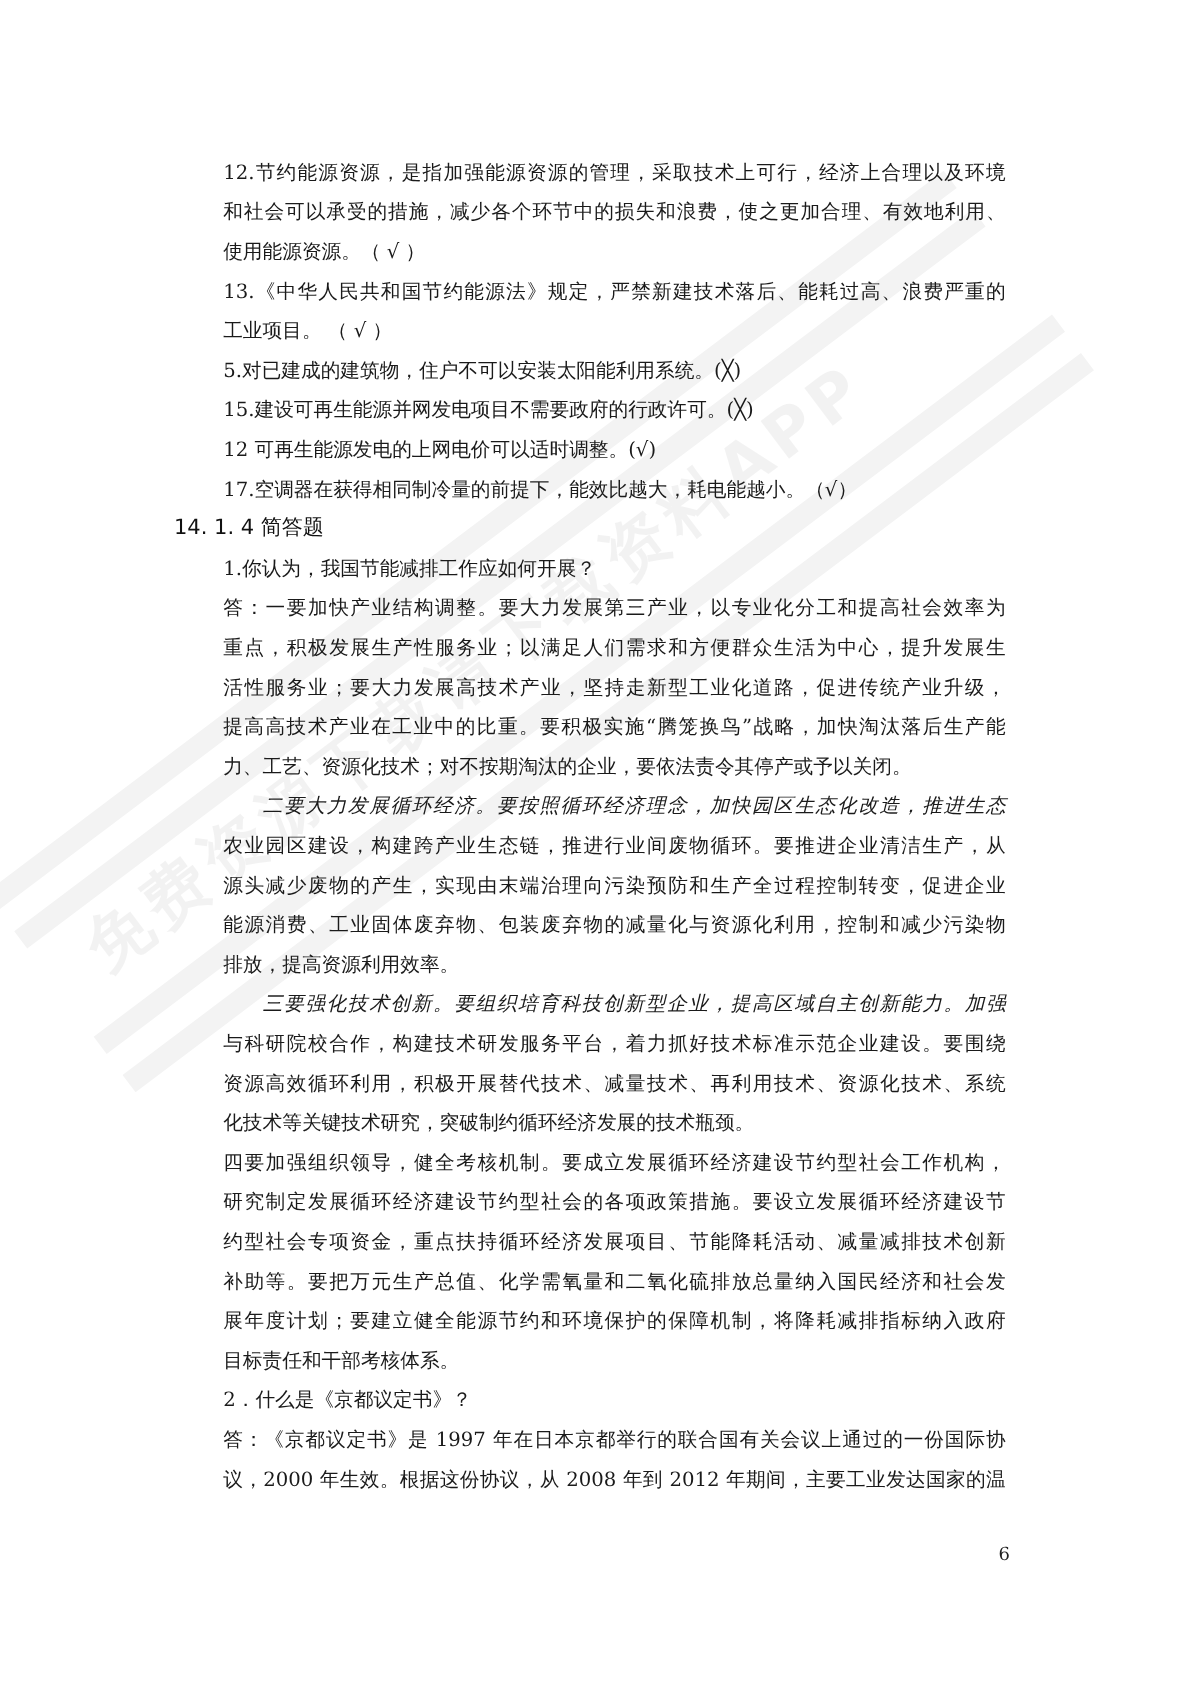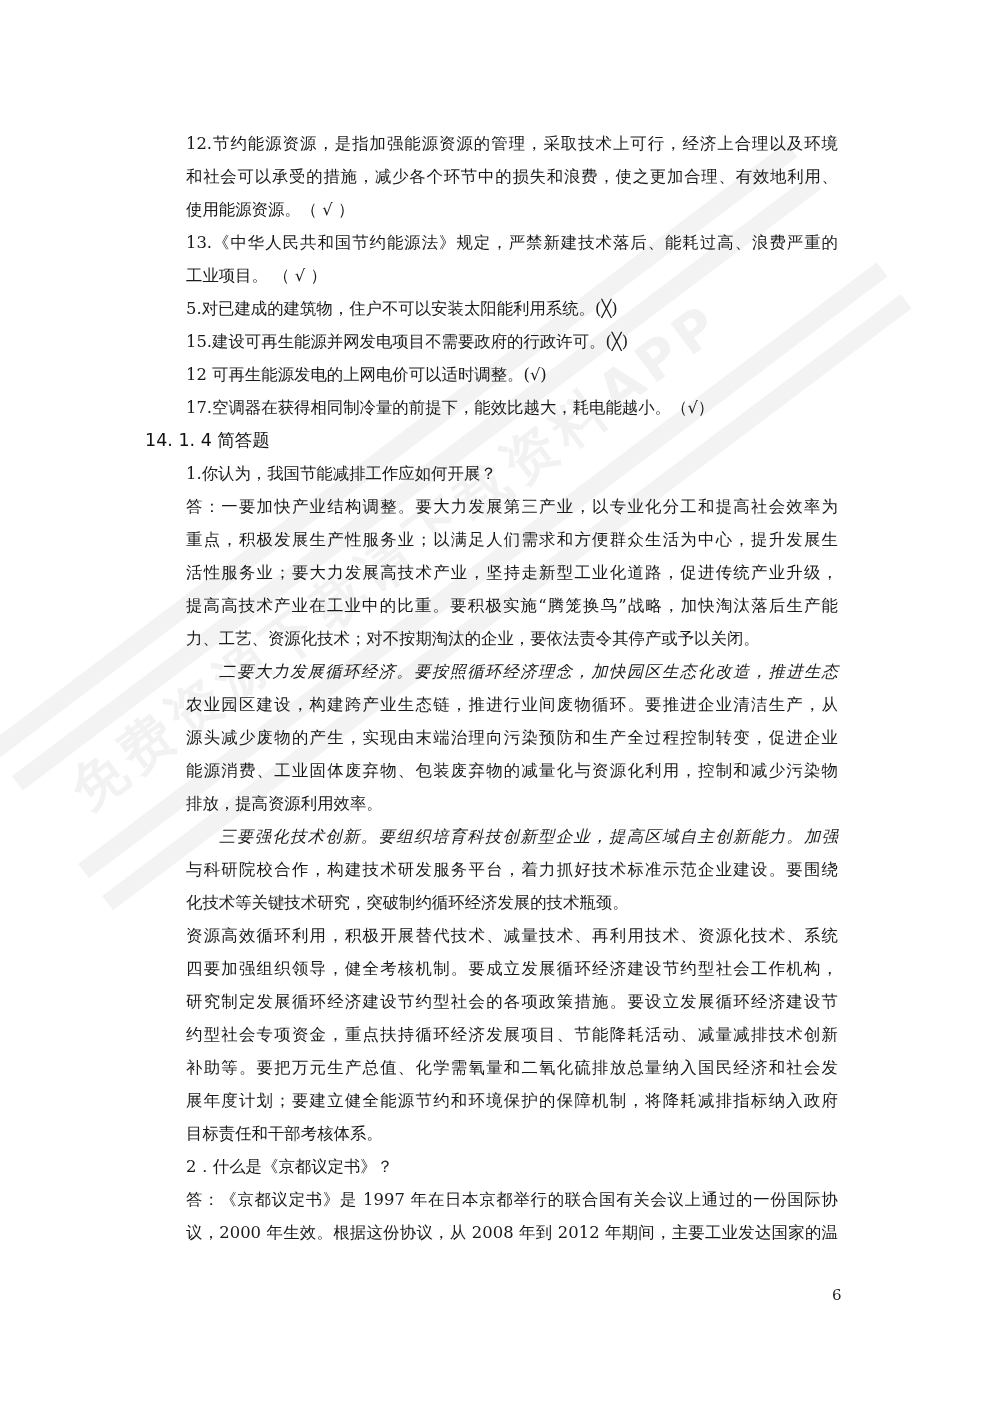--- a/index.html
+++ b/index.html
@@ -80,22 +80,22 @@
         <div class="line indent">二要大力发展循环经济。要按照循环经济理念，加快园区生态化改造，推进生态</div>
         <div class="line">农业园区建设，构建跨产业生态链，推进行业间废物循环。要推进企业清洁生产，从</div>
         <div class="line">源头减少废物的产生，实现由末端治理向污染预防和生产全过程控制转变，促进企业</div>
         <div class="line">能源消费、工业固体废弃物、包装废弃物的减量化与资源化利用，控制和减少污染物</div>
         <div class="line last">排放，提高资源利用效率。</div>
       </div>
 
       <div>
         <div class="line indent">三要强化技术创新。要组织培育科技创新型企业，提高区域自主创新能力。加强</div>
         <div class="line">与科研院校合作，构建技术研发服务平台，着力抓好技术标准示范企业建设。要围绕</div>
+        <div class="line">资源高效循环利用，积极开展替代技术、减量技术、再利用技术、资源化技术、系统</div>
         <div class="line last">化技术等关键技术研究，突破制约循环经济发展的技术瓶颈。</div>
-        <div class="line">资源高效循环利用，积极开展替代技术、减量技术、再利用技术、资源化技术、系统</div>
       </div>
 
       <div>
         <div class="line">四要加强组织领导，健全考核机制。要成立发展循环经济建设节约型社会工作机构，</div>
         <div class="line">研究制定发展循环经济建设节约型社会的各项政策措施。要设立发展循环经济建设节</div>
         <div class="line">约型社会专项资金，重点扶持循环经济发展项目、节能降耗活动、减量减排技术创新</div>
         <div class="line">补助等。要把万元生产总值、化学需氧量和二氧化硫排放总量纳入国民经济和社会发</div>
         <div class="line">展年度计划；要建立健全能源节约和环境保护的保障机制，将降耗减排指标纳入政府</div>
         <div class="line last">目标责任和干部考核体系。</div>
       </div>

